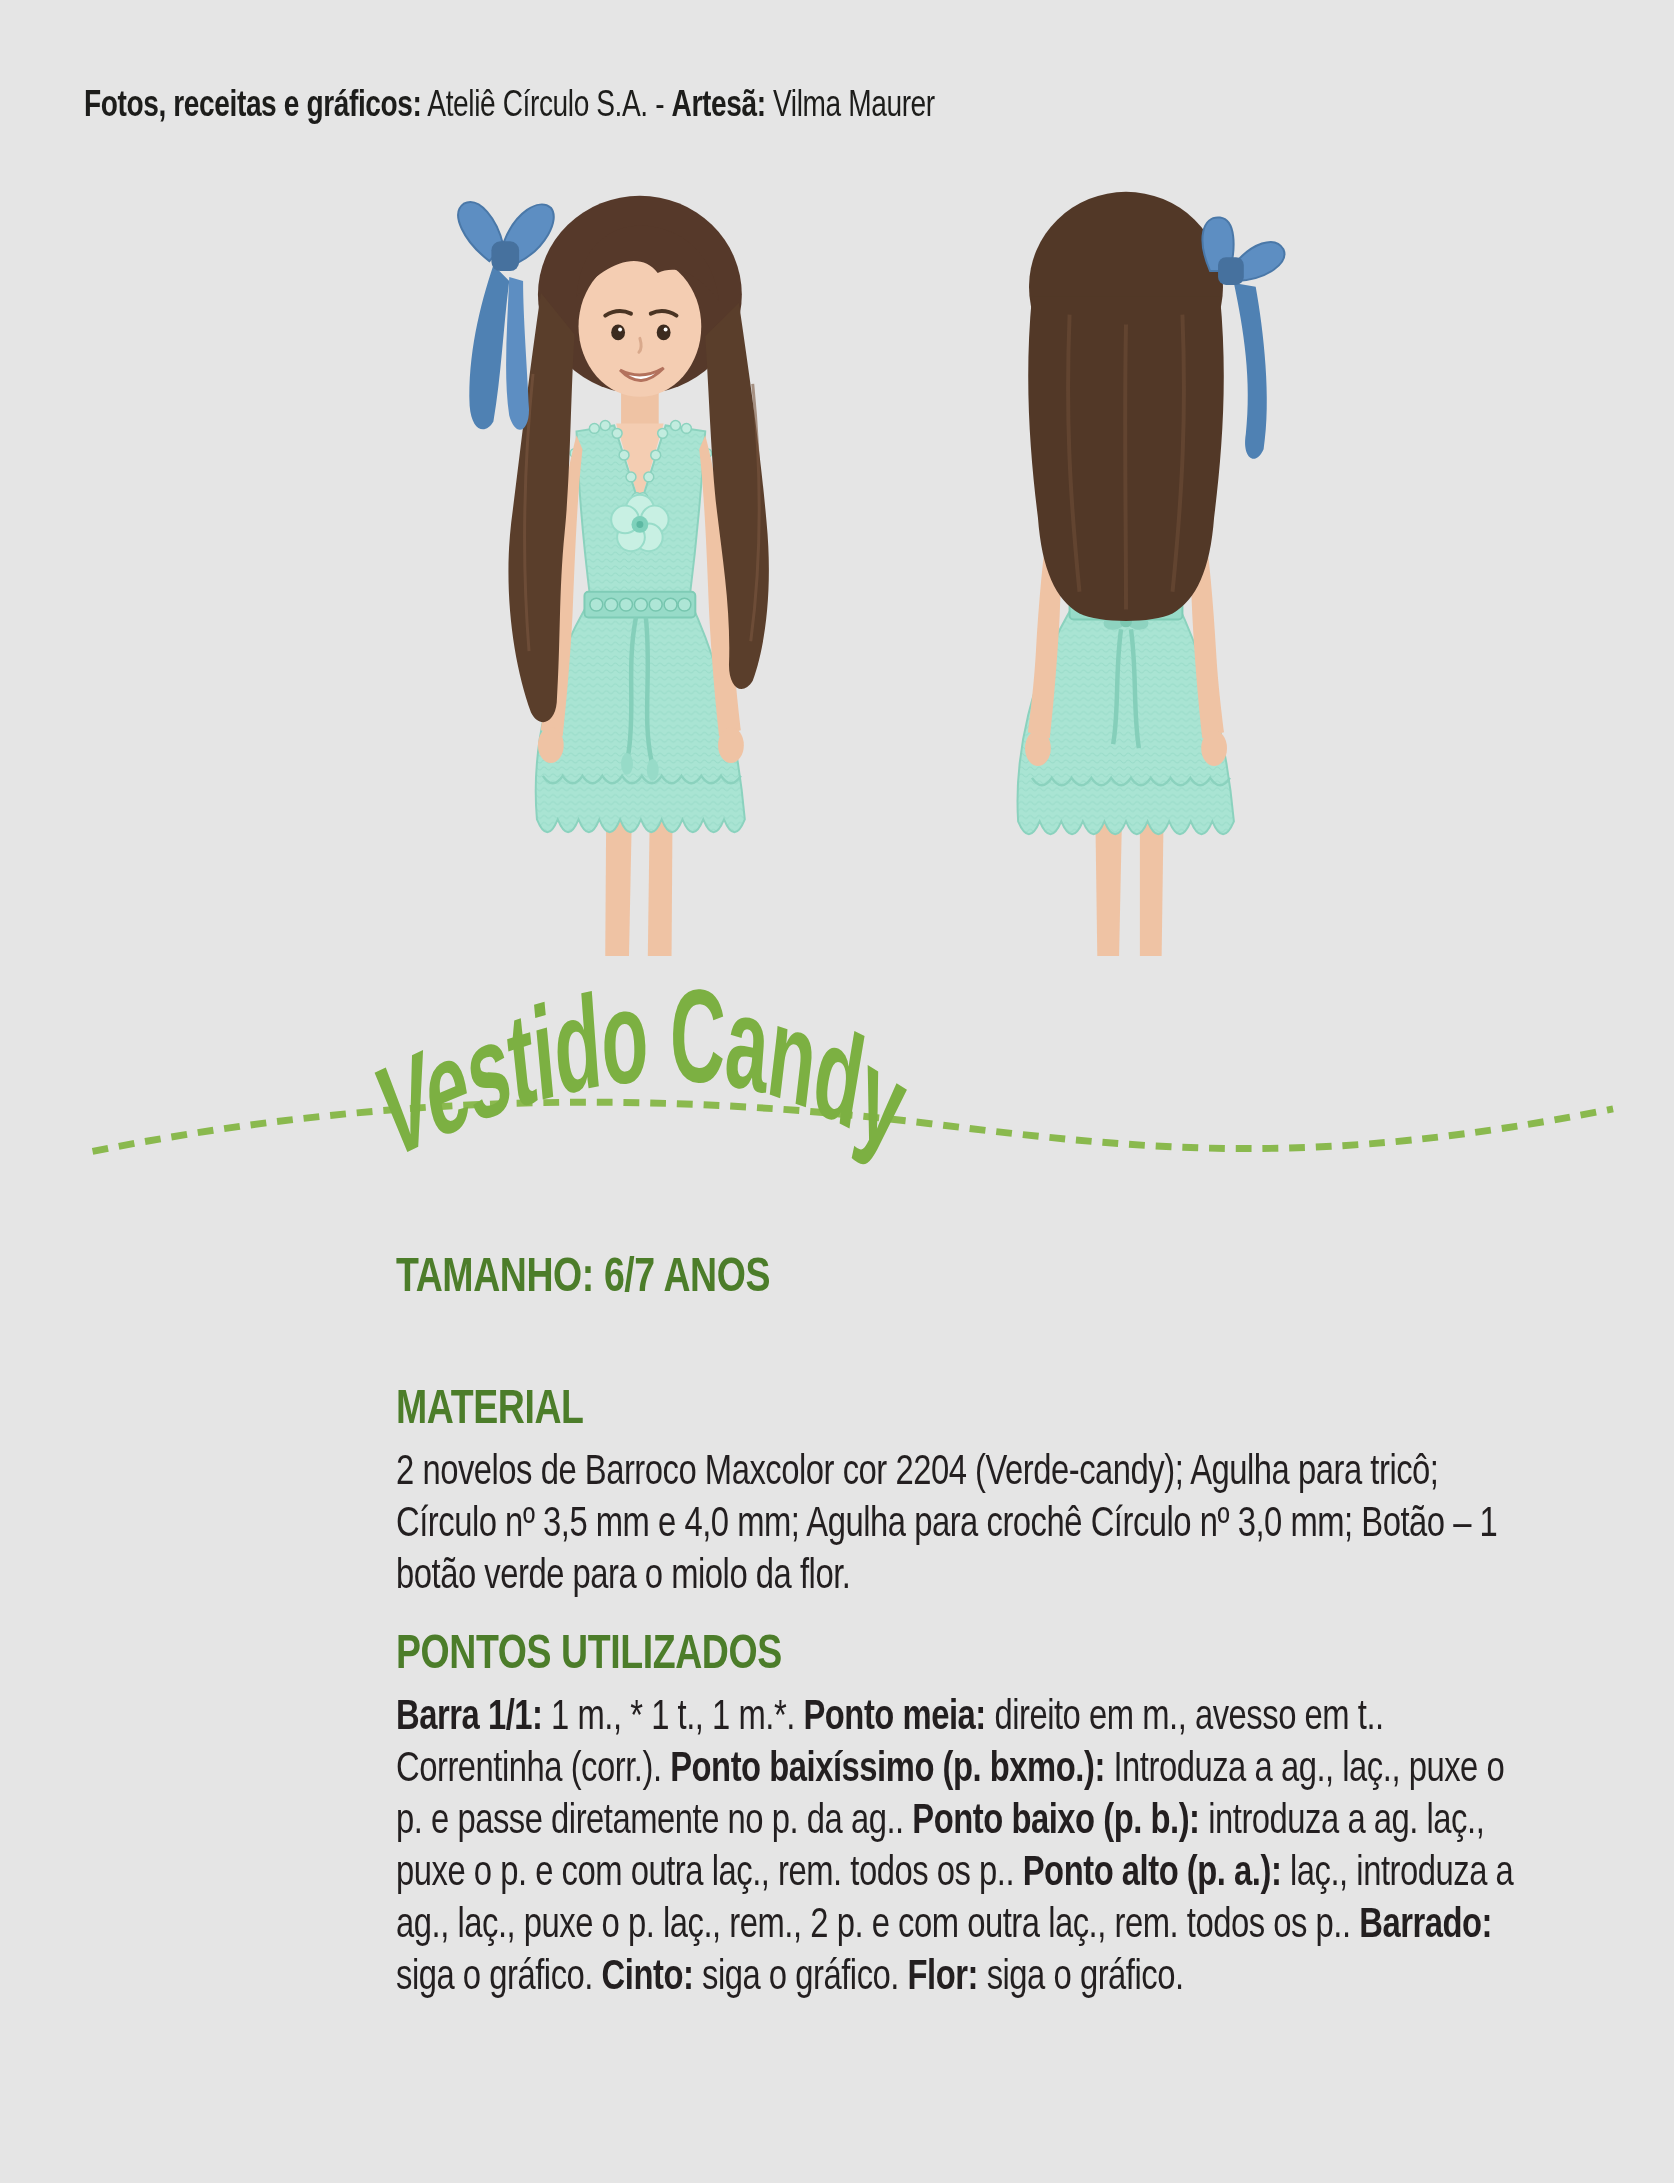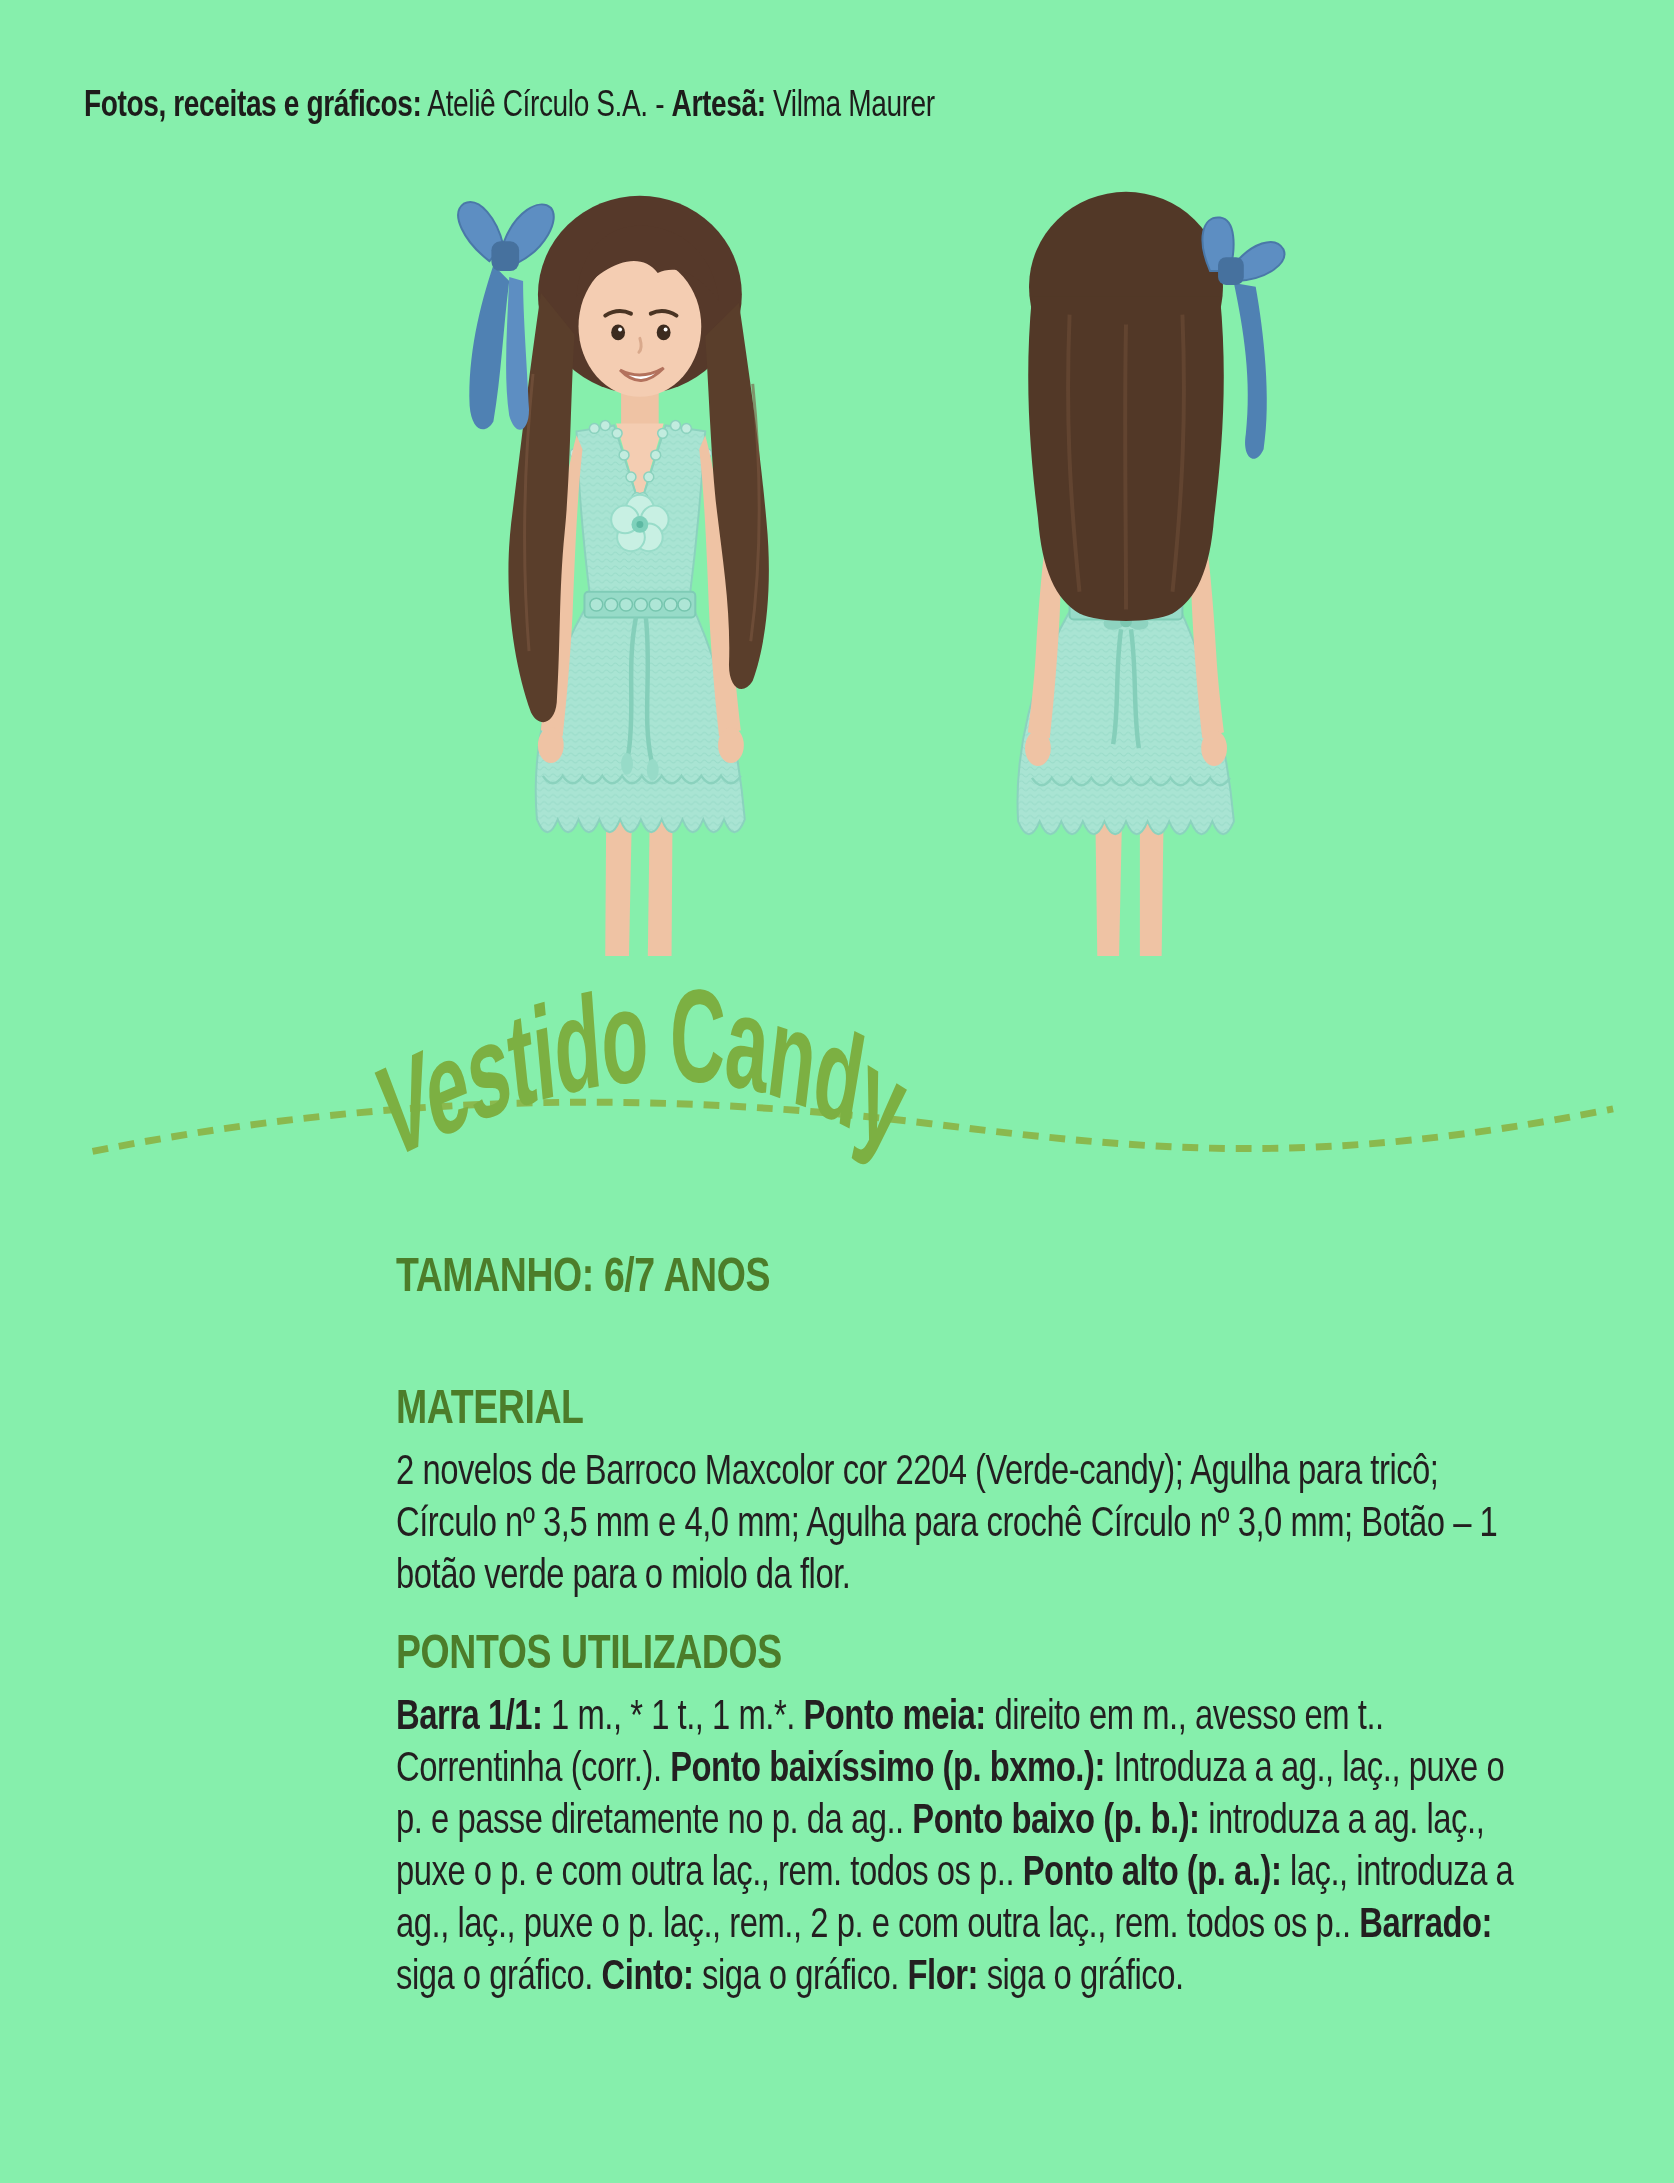--- a/index.html
+++ b/index.html
@@ -1,17 +1,17 @@
 <!DOCTYPE html>
 <html><head>
 <meta charset="utf-8">
 <style>
   html,body{margin:0;padding:0;background:#ffffff;}
   .page{
-    position:relative;width:1674px;height:2183px;background:#86efac;
+    position:relative;width:1674px;height:2183px;background:#e5e5e5;
     font-family:"Liberation Sans",sans-serif;overflow:hidden;color:#231f20;
   }
   .credit{
     position:absolute;left:84px;top:83px;font-size:36px;letter-spacing:-0.5px;
     color:#1d1d1b;transform:scaleX(0.78);transform-origin:left top;white-space:nowrap;
   }
   .credit b{font-weight:bold;}
   .photo{position:absolute;margin:0;}
   .photo-front{left:426px;top:176px;width:406px;height:780px;}
   .photo-back{left:921px;top:176px;width:411px;height:780px;}

